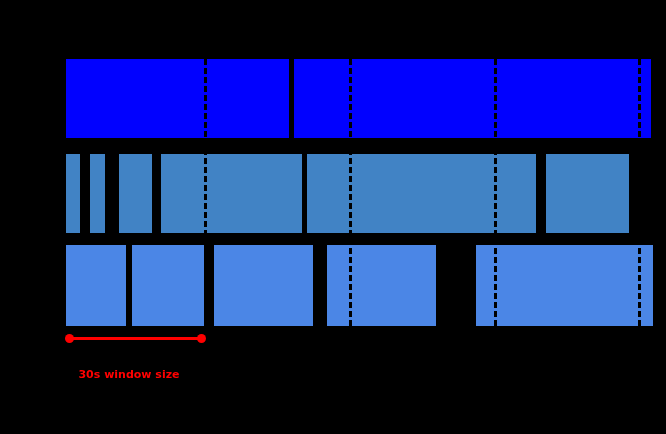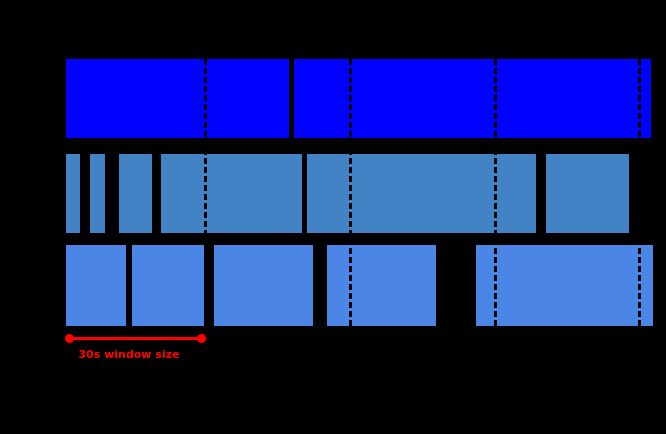--- a/index.html
+++ b/index.html
@@ -16,20 +16,21 @@
     width:0;
     border-left:3px dashed #000000;
   }
   .arrow-line{position:absolute;height:3px;}
   .arrow-dot{position:absolute;width:9px;height:9px;border-radius:50%;}
   .window-label{
     position:absolute;
     font-size:11px;
     font-weight:bold;
     white-space:nowrap;
+    margin-top:20px;
   }
 </style>
 </head>
 <body>
 
 <div class="canvas">
   <div id="bars-layer">
       <div class="bar-seg" style="left: 66px; top: 59px; width: 223px; height: 79px; background: rgb(1, 1, 255);"></div>
       <div class="bar-seg" style="left: 294px; top: 59px; width: 357px; height: 79px; background: rgb(1, 1, 255);"></div>
       <div class="bar-seg" style="left: 66px; top: 154px; width: 14px; height: 79px; background: rgb(65, 131, 197);"></div>

